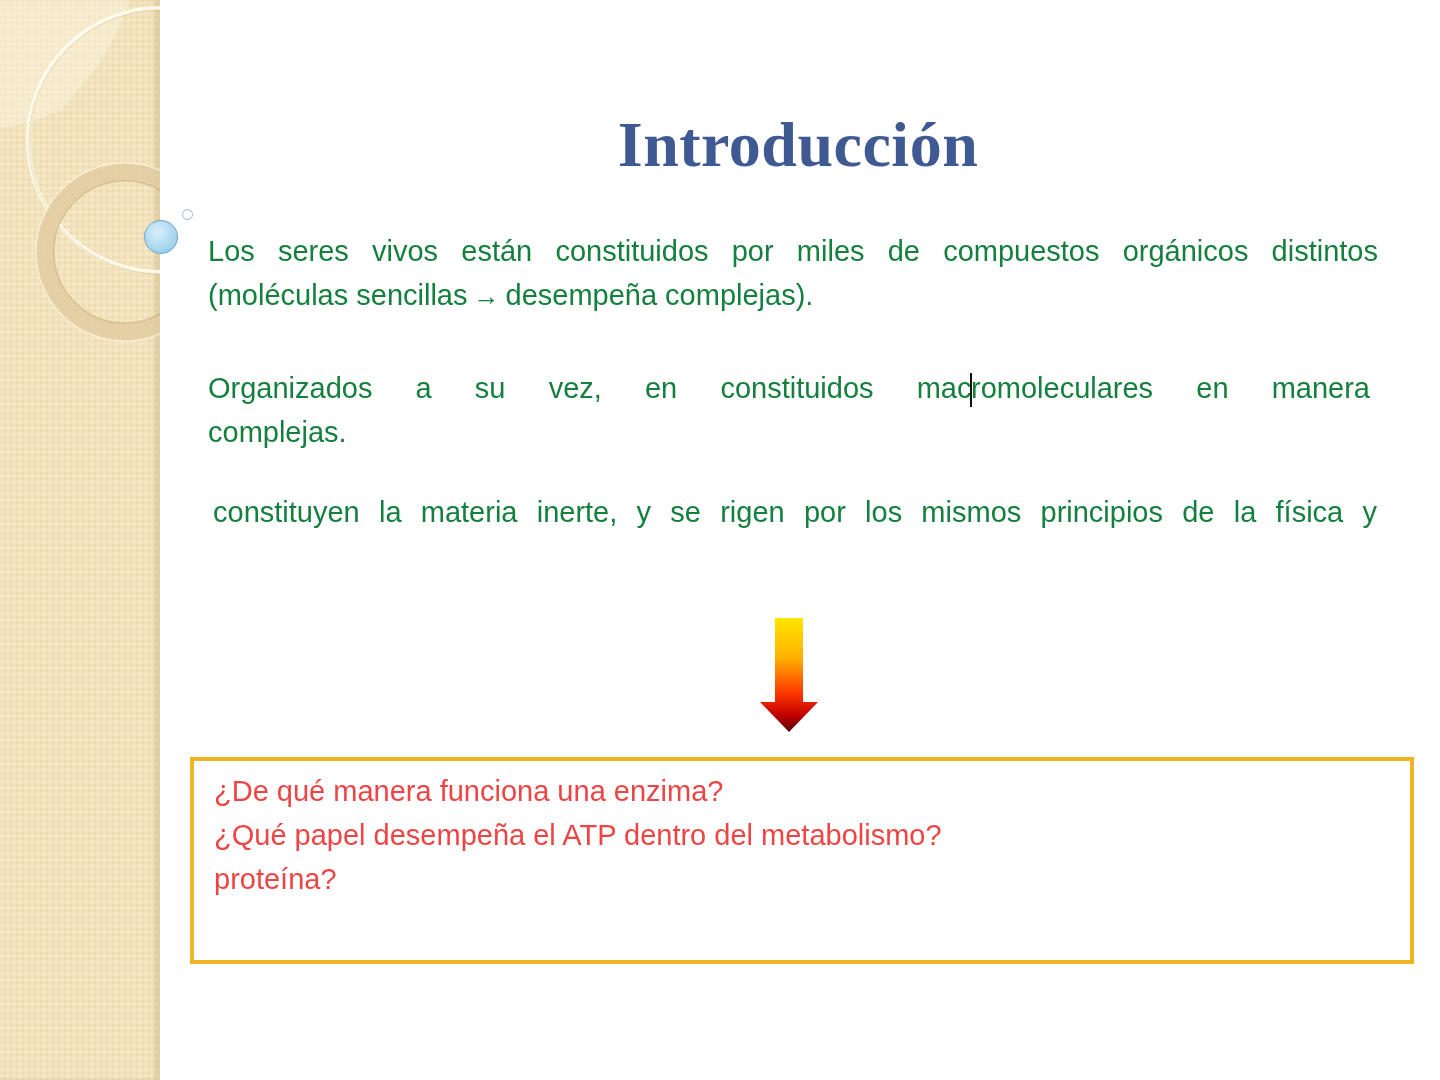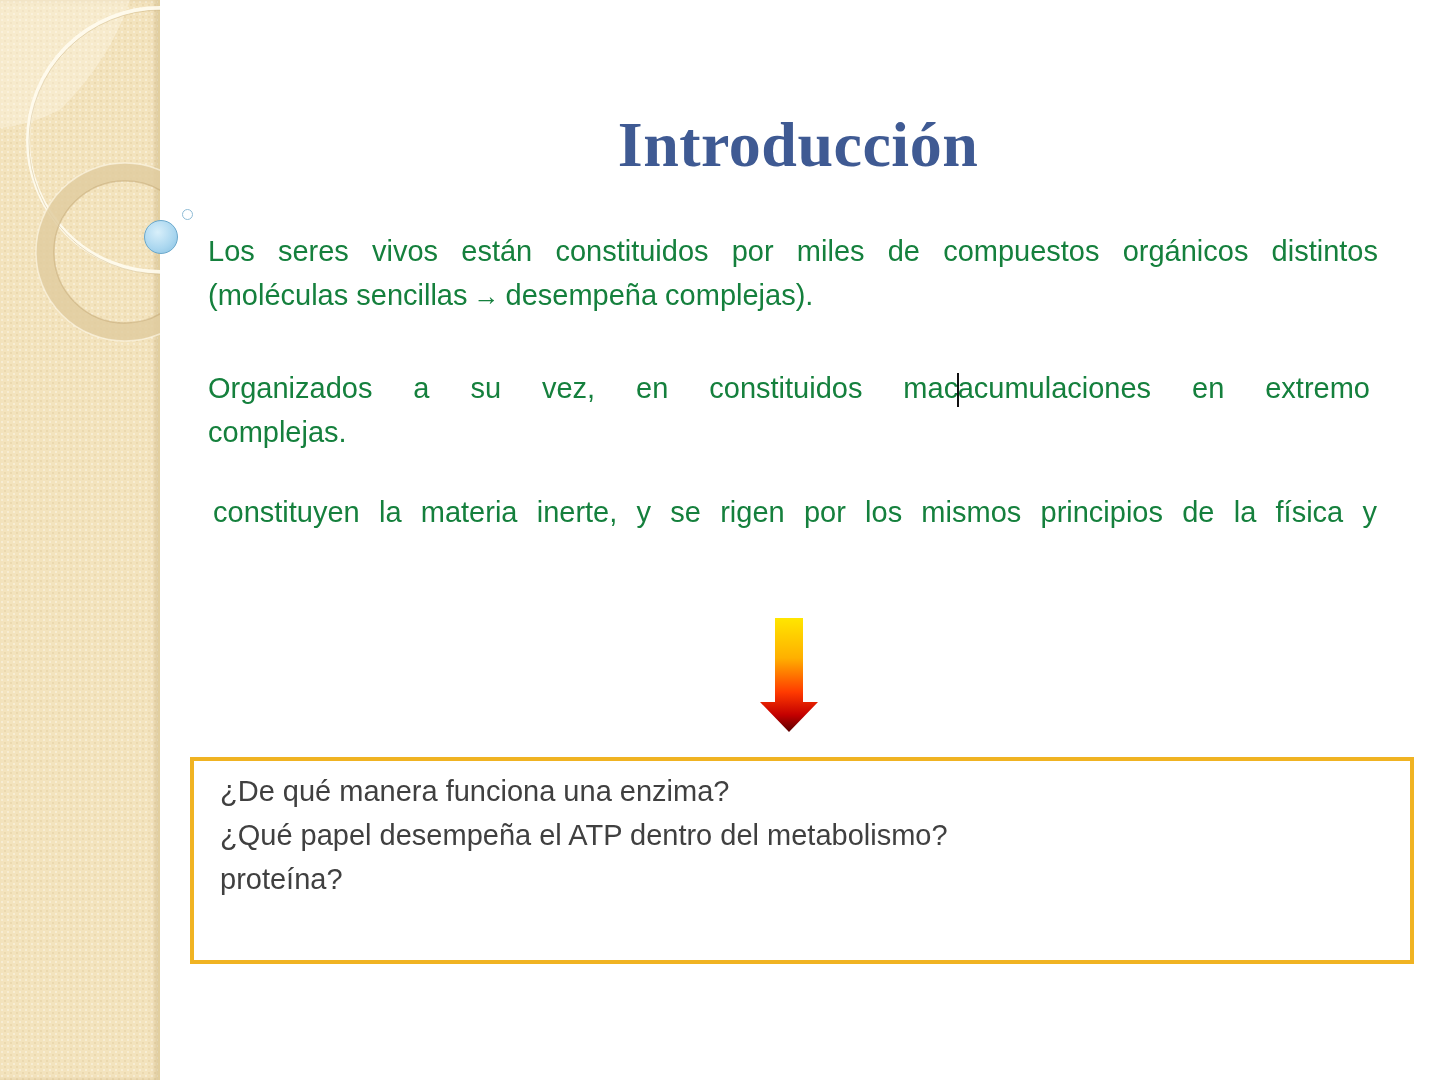--- a/index.html
+++ b/index.html
@@ -52,22 +52,22 @@
     display: inline-block; width: 1.5px; height: 34px; background: #111;
     vertical-align: middle; margin: 0 -1px;
   }
   .down-arrow { position: absolute; left: 760px; top: 618px; width: 58px; height: 114px; }
   .question-box {
     position: absolute; left: 190px; top: 757px; width: 1188px; height: 183px;
     border: 4px solid #f0b322; background: #fff;
     padding: 8px 14px; box-sizing: content-box;
   }
   .question {
-    display: block; font-size: 29px; line-height: 44px; color: #404040;
-    margin-left: 12px;
+    display: block; font-size: 29px; line-height: 44px; color: #ef4444;
+    margin-left: 6px;
   }
 </style>
 </head>
 <body>
 
 <div class="side-panel">
   <svg width="160" height="1080" viewBox="0 0 160 1080">
 
     <path d="M0 0 H130 Q110 60 60 110 Q30 125 0 128 Z" fill="rgba(255,250,235,0.35)"></path>
 
@@ -87,21 +87,21 @@
 
 <div class="para p1">
   <span class="line justify-line">Los seres vivos están constituidos por miles de compuestos orgánicos distintos</span>
   <span class="line">
     <span>(moléculas sencillas</span><span class="arrow-inline">→</span><span>desempeña complejas).</span>
   </span>
 </div>
 
 <div class="para p2">
   <span class="line justify-line">
-    <span>Organizados a su vez, en constituidos mac</span><span class="cursor-bar"></span><span>acumulaciones en extremo</span>
+    <span>Organizados a su vez, en constituidos mac</span><span class="cursor-bar"></span><span>romoleculares en manera</span>
   </span>
   <span class="line">complejas.</span>
 </div>
 
 <div class="para p3">
   <span class="line justify-line">constituyen la materia inerte, y se rigen por los mismos principios de la física y</span>
 </div>
 
 <svg class="down-arrow" viewBox="0 0 58 114">
   <defs>

